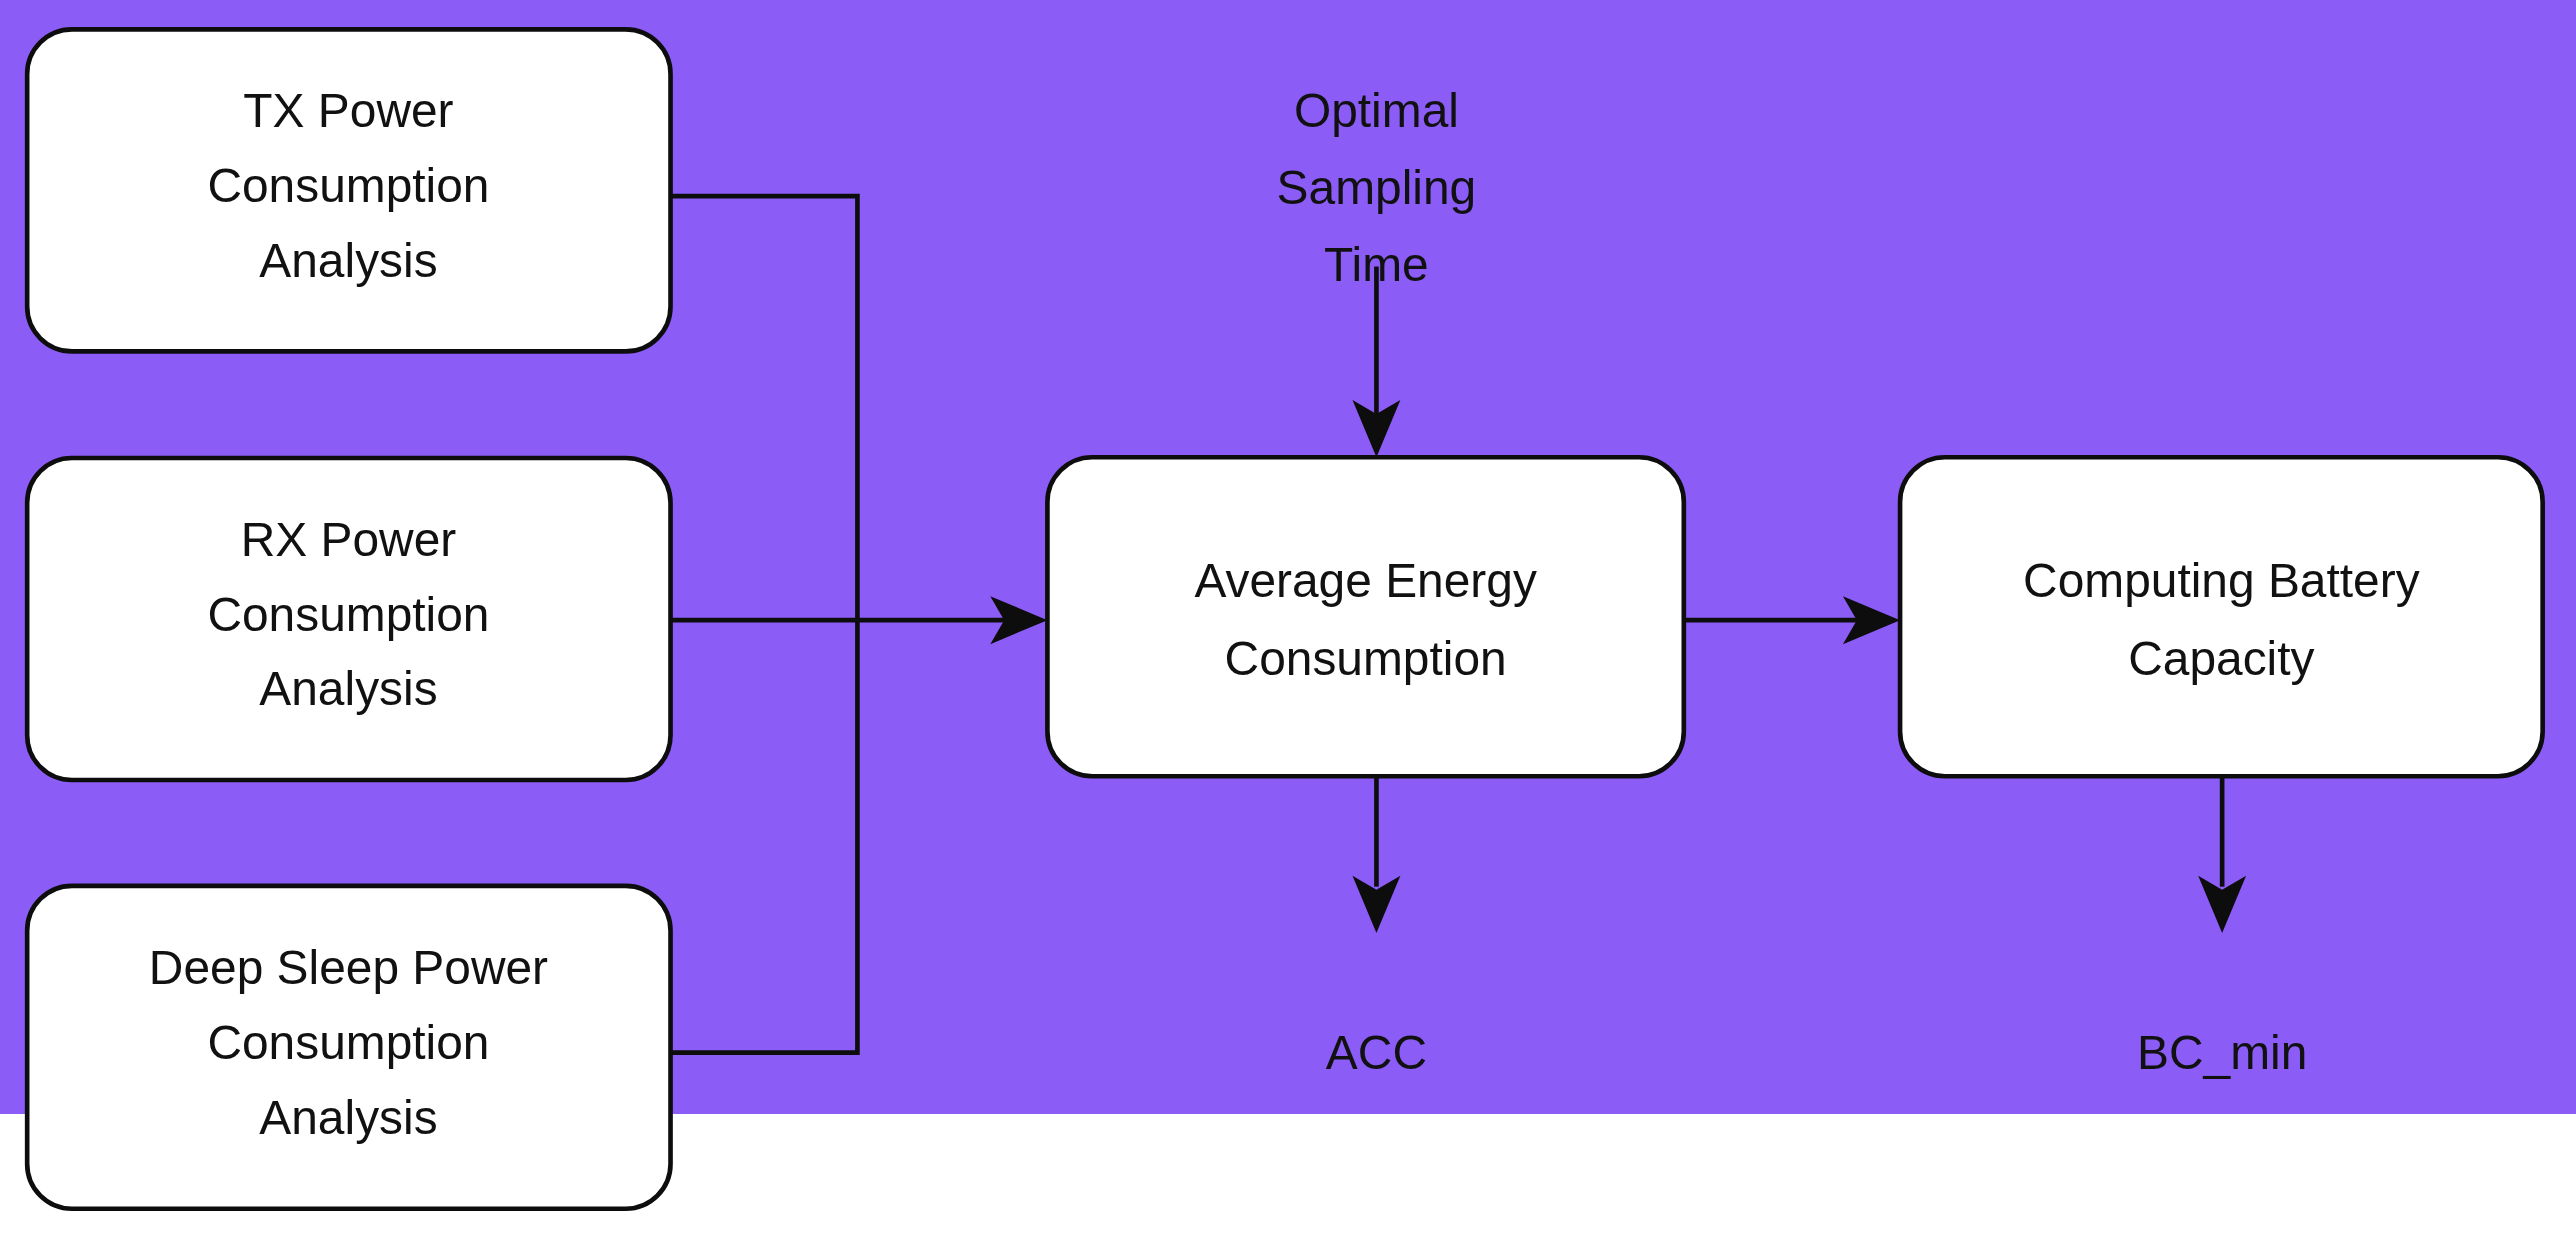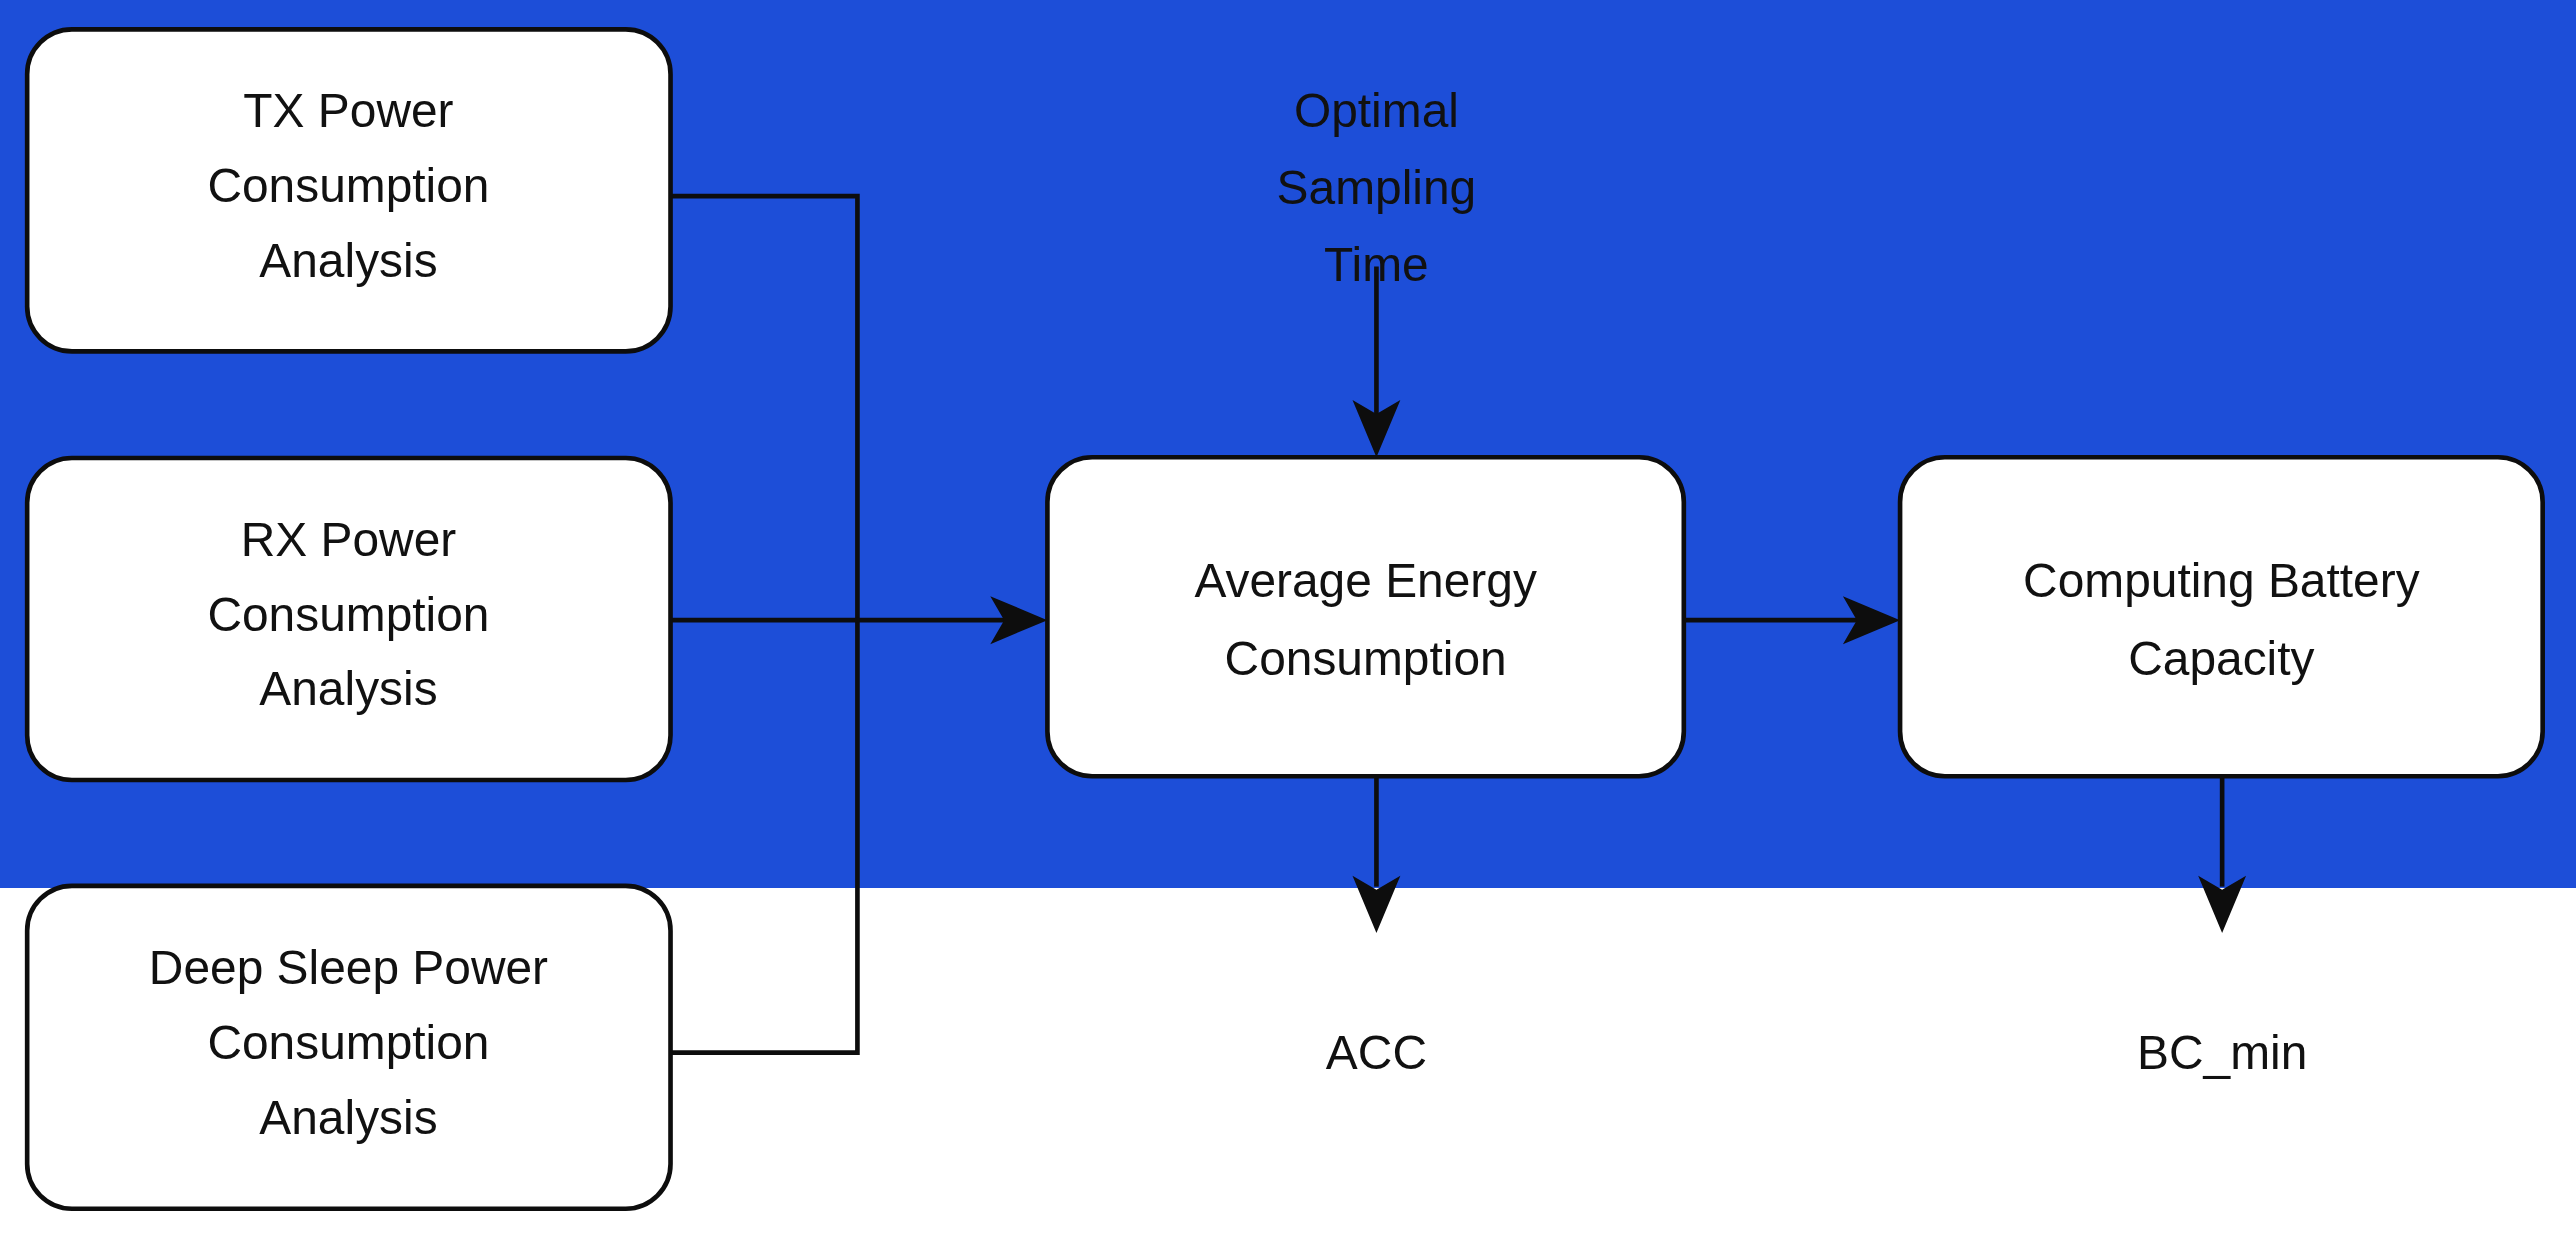--- a/index.html
+++ b/index.html
@@ -10,22 +10,22 @@
   }
   body {
     width: 2576px;
     height: 1245px;
     font-family: "Liberation Sans", sans-serif;
     overflow: hidden;
   }
   #diagram-root {
     position: relative;
     width: 2576px;
-    height: 888px;
-    background: #1d4ed8;
+    height: 1114px;
+    background: #8b5cf6;
   }
   svg#flow-svg {
     position: absolute;
     left: 0;
     top: 0;
     width: 2576px;
     height: 1245px;
     display: block;
   }
   .node-box {

